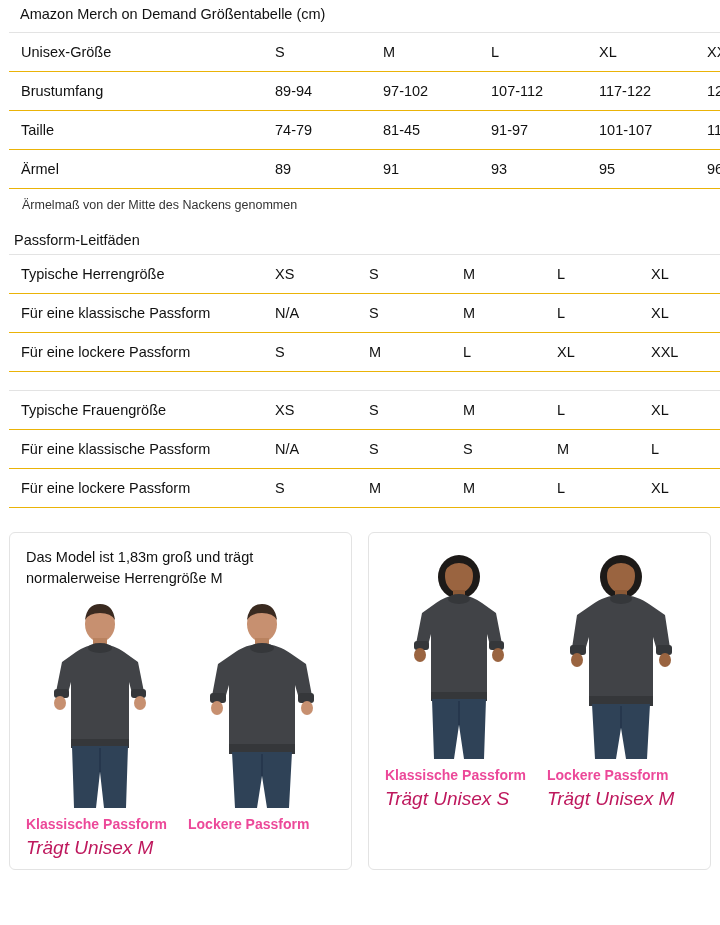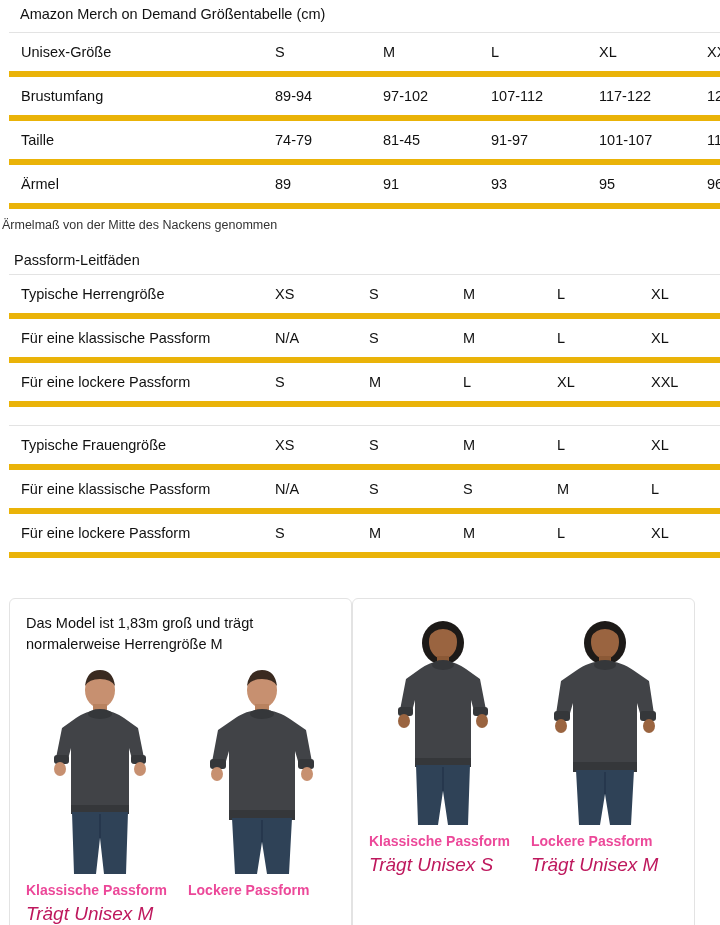--- a/index.html
+++ b/index.html
@@ -29,54 +29,56 @@
 
   
   table {
     border-collapse: collapse;
     width: 702px;
     margin: 0 0 0 9px;
     table-layout: fixed;
   }
   table.main-table tr td {
     border-top: 1px solid #e3e3e3;
-    border-bottom: 6px solid #eab308;
+    border-bottom: 1px solid #eab308;
   }
   td {
     font-size: 14.5px;
     padding: 11px 4px 11px 12px;
     vertical-align: middle;
     color: #111111;
     white-space: nowrap;
   }
   td.label {
     width: 230px;
   }
   .size-table td.label { width: 238px; }
   .size-table td.val { width: 92px; }
   .fit-table td.label { width: 238px; }
   .fit-table td.val { width: 78px; }
 
   .note {
     font-size: 12.5px;
     color: #333333;
     padding: 9px 0 0 2px;
+    margin-left: 20px;
   }
   .section-head {
     font-size: 14.5px;
     color: #111111;
     padding: 20px 0 6px 2px;
     margin-left: 12px;
   }
   .spacer-18 { height: 18px; }
 
   
   .cards {
     display: flex;
-    margin: 40px 9px 0 9px;
+    gap: 16px;
+    margin: 24px 9px 0 9px;
   }
   .card {
     border: 1px solid #e3e3e3;
     border-radius: 6px;
     width: 343px;
     box-sizing: border-box;
     padding: 14px 16px 10px 16px;
   }
   .card-title {
     font-size: 14.5px;

